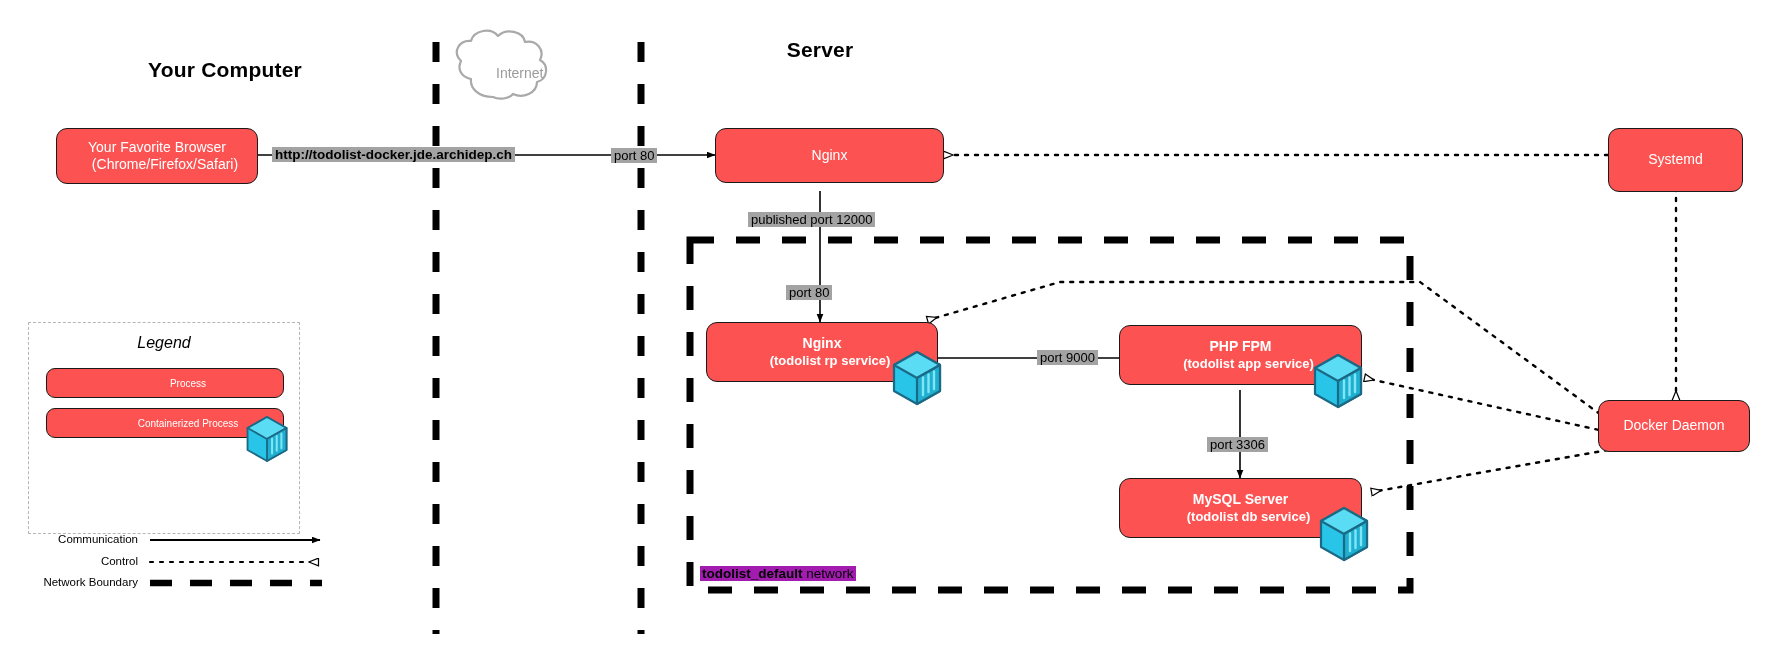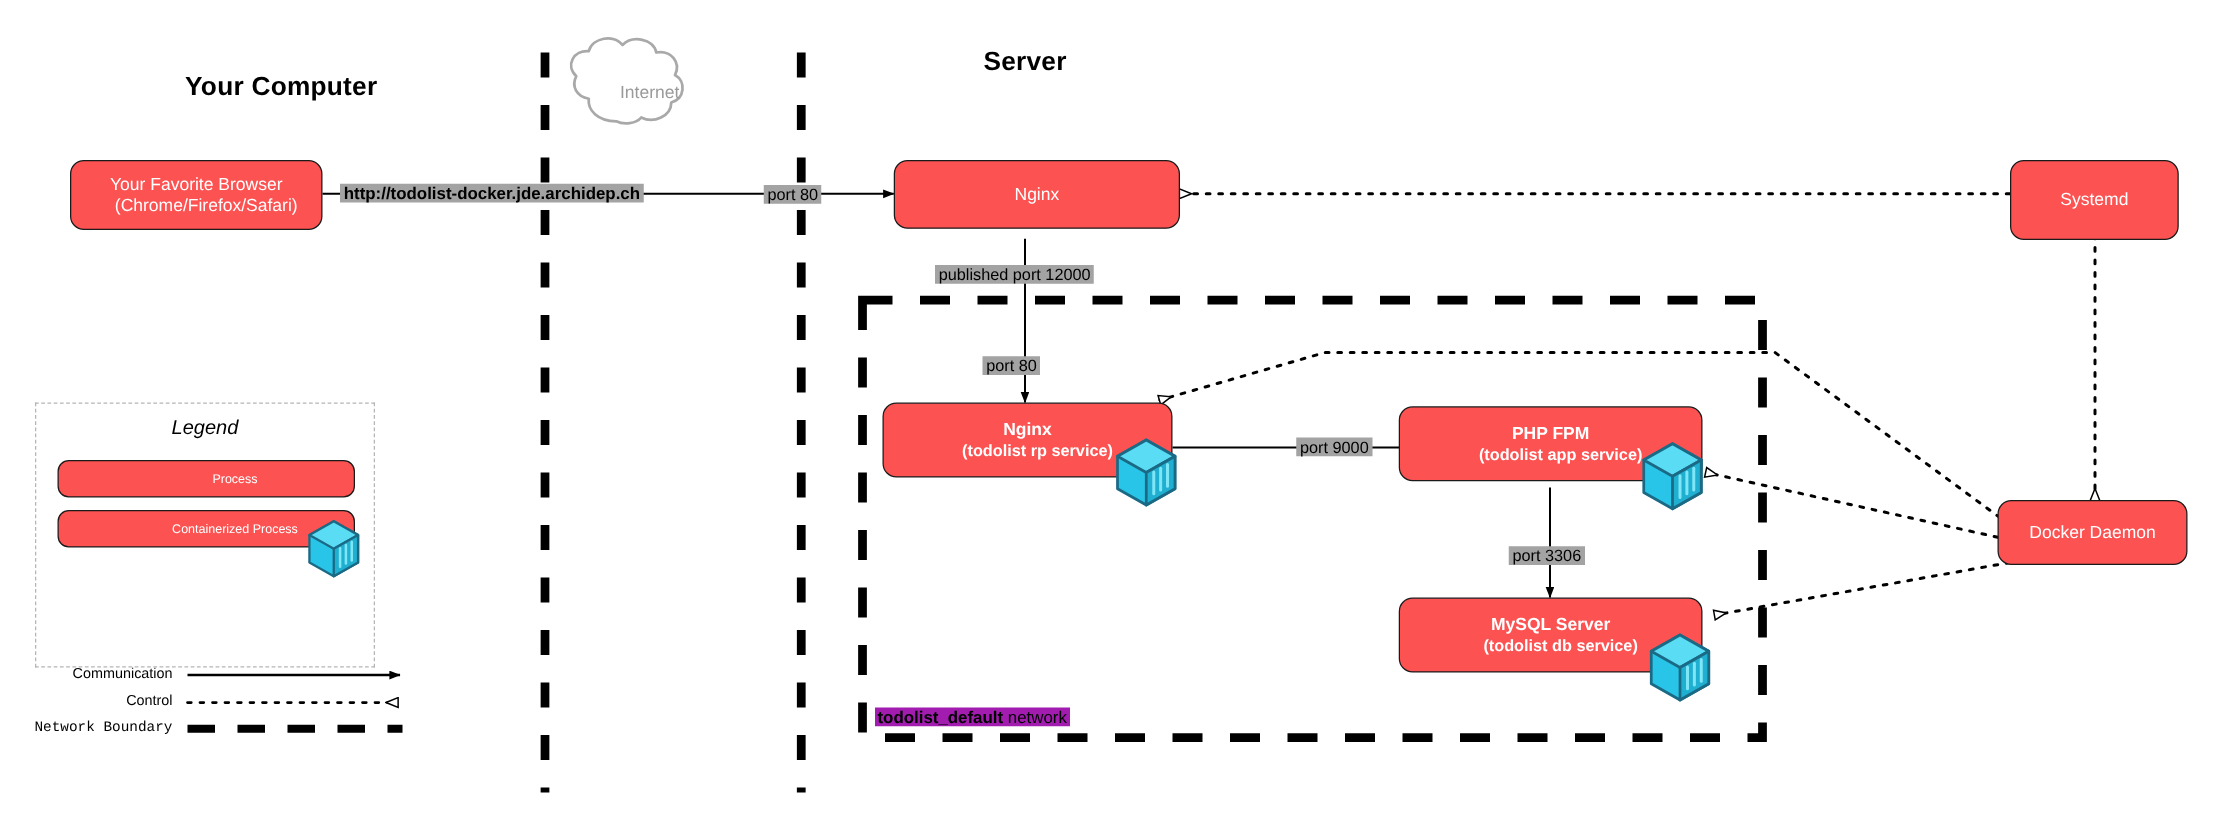--- a/index.html
+++ b/index.html
@@ -325,15 +325,15 @@
           <line x1="32" y1="27.5" x2="32" y2="45"></line>
           <line x1="37.5" y1="24.5" x2="37.5" y2="42"></line>
           <line x1="43" y1="21.5" x2="43" y2="39"></line>
         </g>
       </g>
     </svg>
   </div>
 
   <div class="lg-row-label" style="left:20px; top:533px; width:118px;">Communication</div>
   <div class="lg-row-label" style="left:20px; top:555px; width:118px;">Control</div>
-  <div class="lg-row-label" style="left:12px; top:576px; width:126px;font-family:Liberation Mono, monospace;">Network Boundary</div>
+  <div class="lg-row-label" style="left:12px; top:576px; width:126px;">Network Boundary</div>
 
 </div>
 
 </body></html>

